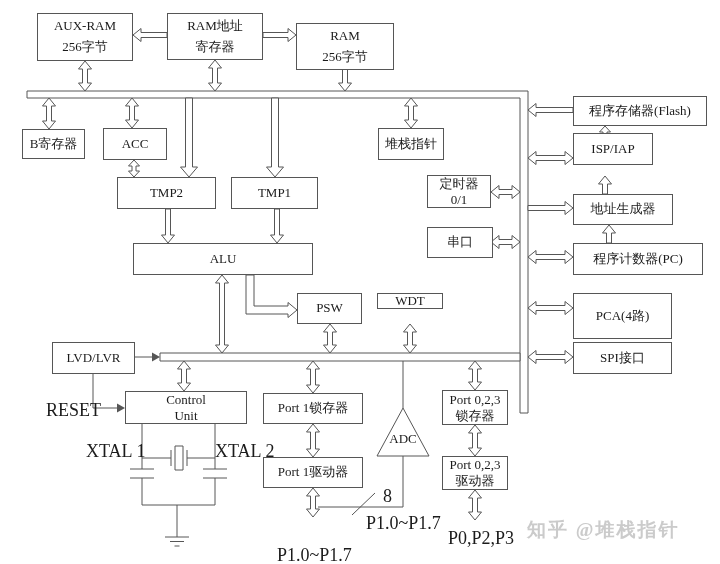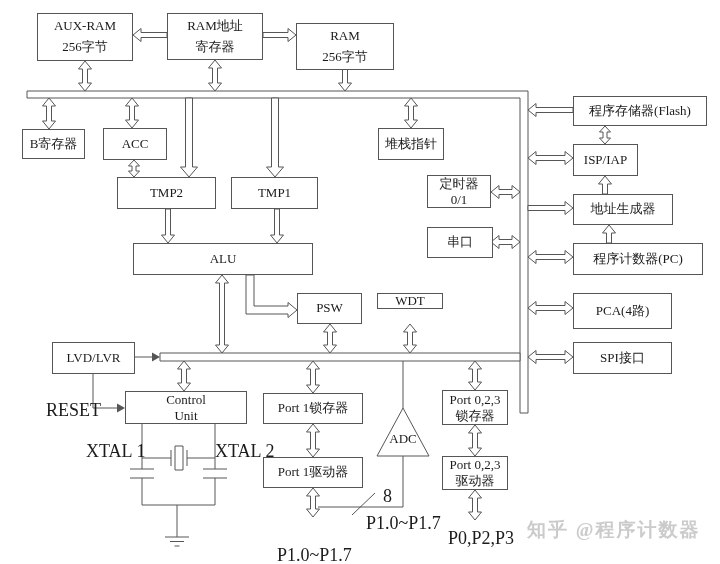--- a/index.html
+++ b/index.html
@@ -111,37 +111,37 @@
   <div class="blk" style="left:378px;top:128px;width:66px;height:32px">堆栈指针</div>
   <div class="blk" style="left:117px;top:177px;width:99px;height:32px">TMP2</div>
   <div class="blk" style="left:231px;top:177px;width:87px;height:32px">TMP1</div>
   <div class="blk" style="left:133px;top:243px;width:180px;height:32px">ALU</div>
   <div class="blk tight" style="left:427px;top:175px;width:64px;height:33px">定时器
 0/1</div>
   <div class="blk" style="left:427px;top:227px;width:66px;height:31px">串口</div>
   <div class="blk" style="left:297px;top:293px;width:65px;height:31px">PSW</div>
   <div class="blk" style="left:377px;top:293px;width:66px;height:16px">WDT</div>
   <div class="blk" style="left:573px;top:96px;width:134px;height:30px">程序存储器(Flash)</div>
-  <div class="blk" style="left:573px;top:144px;width:65px;height:32px">ISP/IAP</div>
+  <div class="blk" style="left:573px;top:133px;width:80px;height:32px">ISP/IAP</div>
   <div class="blk" style="left:573px;top:194px;width:100px;height:31px">地址生成器</div>
   <div class="blk" style="left:573px;top:243px;width:130px;height:32px">程序计数器(PC)</div>
-  <div class="blk" style="left:573px;top:293px;width:99px;height:36px">PCA(4路)</div>
+  <div class="blk" style="left:573px;top:293px;width:99px;height:46px">PCA(4路)</div>
   <div class="blk" style="left:573px;top:342px;width:99px;height:32px">SPI接口</div>
   <div class="blk" style="left:52px;top:342px;width:83px;height:32px">LVD/LVR</div>
   <div class="blk tight" style="left:125px;top:391px;width:122px;height:33px">Control
 Unit</div>
   <div class="blk" style="left:263px;top:393px;width:100px;height:31px">Port 1锁存器</div>
   <div class="blk" style="left:263px;top:457px;width:100px;height:31px">Port 1驱动器</div>
   <div class="blk tight" style="left:442px;top:390px;width:66px;height:35px">Port 0,2,3
 锁存器</div>
   <div class="blk tight" style="left:442px;top:456px;width:66px;height:34px">Port 0,2,3
 驱动器</div>
 
   <div class="adc-lbl" style="left:383px;top:431px">ADC</div>
   <div class="lbl" style="left:46px;top:400px">RESET</div>
   <div class="lbl" style="left:86px;top:441px">XTAL 1</div>
   <div class="lbl" style="left:215px;top:441px">XTAL 2</div>
   <div class="lbl" style="left:383px;top:486px">8</div>
   <div class="lbl" style="left:366px;top:513px">P1.0~P1.7</div>
   <div class="lbl" style="left:277px;top:545px">P1.0~P1.7</div>
   <div class="lbl" style="left:448px;top:528px">P0,P2,P3</div>
-  <div class="wm" style="left:527px;top:517px">知乎 @程序计数器</div>
+  <div class="wm" style="left:527px;top:517px">知乎 @堆栈指针</div>
 </div>
 
 </body></html>

